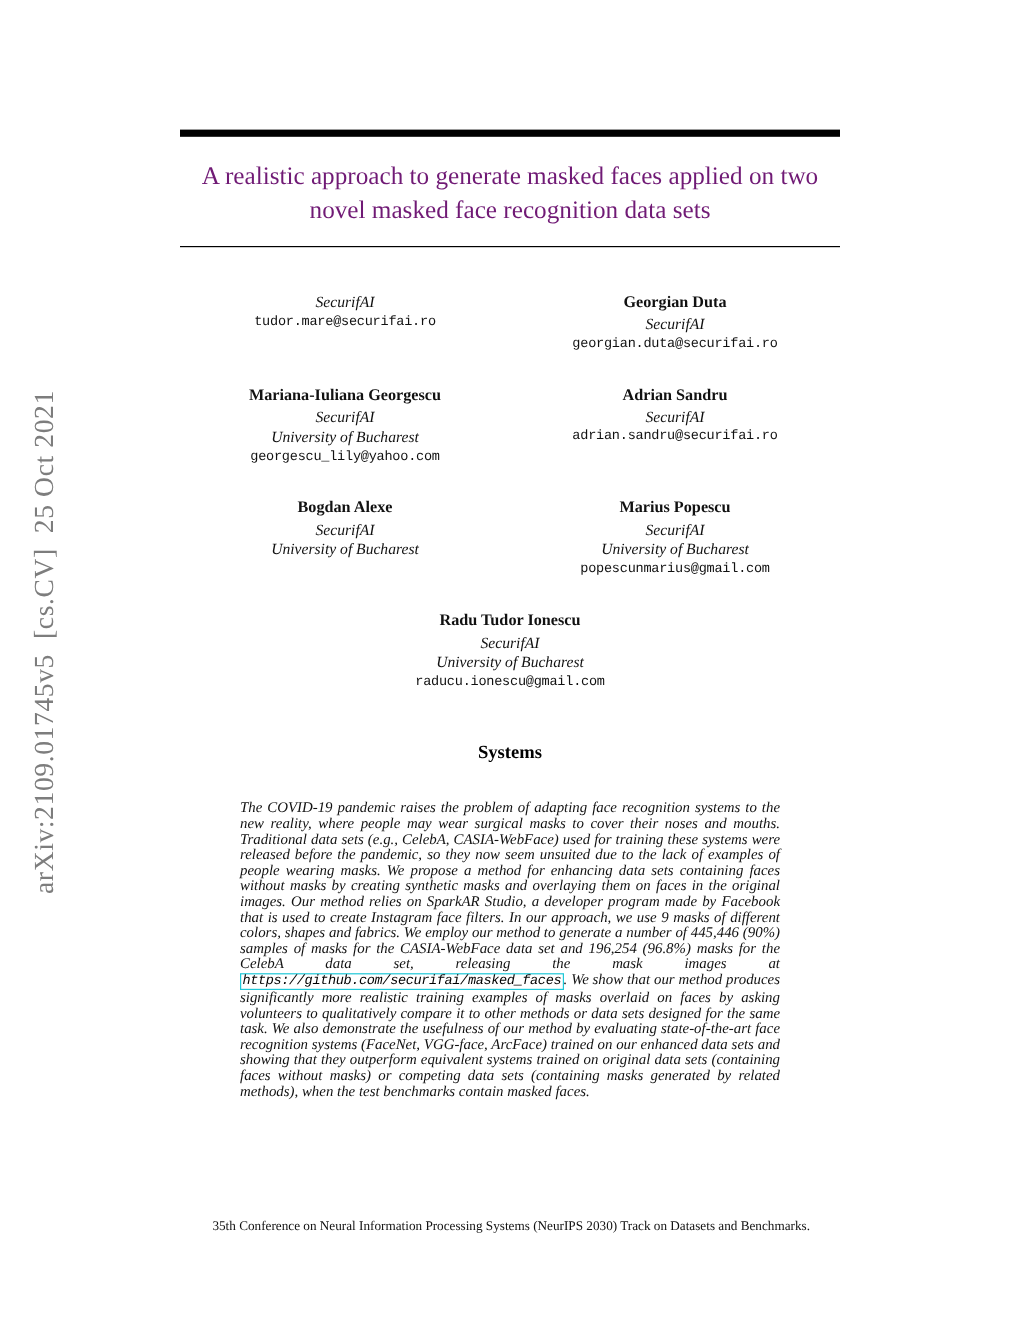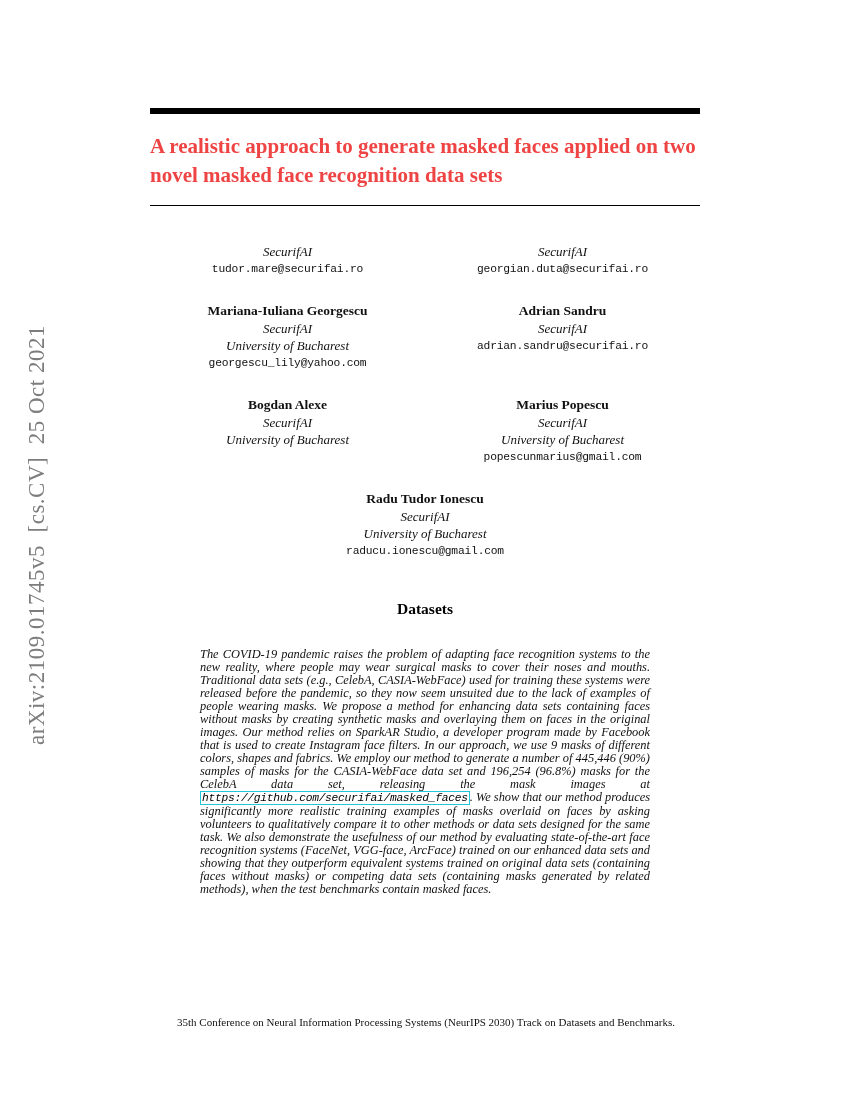--- a/index.html
+++ b/index.html
@@ -36,24 +36,24 @@
   }
   .rule-thick {
     margin-top: 108px;
     height: 6px;
     background: #000000;
   }
   .paper-title {
     margin: 18px auto 0 auto;
     max-width: 560px;
     font-size: 21px;
-    font-weight: bold;
+    font-weight: normal;
     line-height: 1.38;
-    text-align: left;
-    color: #ef4444;
+    text-align: center;
+    color: #701a75;
   }
   .rule-thin {
     margin-top: 15px;
     height: 1px;
     background: #000000;
   }
   .authors-grid {
     margin-top: 38px;
     display: grid;
     grid-template-columns: 1fr 1fr;
@@ -139,20 +139,21 @@
 
     <div class="authors-grid">
 
       <div class="author-block">
         <div class="author-line">SecurifAI</div>
         <div class="author-line"></div>
         <div class="author-email">tudor.mare@securifai.ro</div>
       </div>
 
       <div class="author-block">
+        <div class="author-name">Georgian Duta</div>
         <div class="author-line">SecurifAI</div>
         <div class="author-line"></div>
         <div class="author-email">georgian.duta@securifai.ro</div>
       </div>
 
       <div class="author-block">
         <div class="author-name">Mariana-Iuliana Georgescu</div>
         <div class="author-line">SecurifAI</div>
         <div class="author-line">University of Bucharest</div>
         <div class="author-email">georgescu_lily@yahoo.com</div>
@@ -180,21 +181,21 @@
 
     </div>
 
     <div class="author-block centered">
       <div class="author-name">Radu Tudor Ionescu</div>
       <div class="author-line">SecurifAI</div>
       <div class="author-line">University of Bucharest</div>
       <div class="author-email">raducu.ionescu@gmail.com</div>
     </div>
 
-    <h2 class="abstract-heading">Datasets</h2>
+    <h2 class="abstract-heading">Systems</h2>
 
     <p class="abstract-body"><span>The COVID-19 pandemic raises the problem of adapting face recognition systems to the new reality, where people may wear surgical masks to cover their noses and mouths. Traditional data sets (e.g., CelebA, CASIA-WebFace) used for training these systems were released before the pandemic, so they now seem unsuited due to the lack of examples of people wearing masks. We propose a method for enhancing data sets containing faces without masks by creating synthetic masks and overlaying them on faces in the original images. Our method relies on SparkAR Studio, a developer program made by Facebook that is used to create Instagram face filters. In our approach, we use 9 masks of different colors, shapes and fabrics. We employ our method to generate a number of 445,446 (90%) samples of masks for the CASIA-WebFace data set and 196,254 (96.8%) masks for the CelebA data set, releasing the mask images at </span><a href="#" class="link-box">https://github.com/securifai/masked_faces</a><span>. We show that our method produces significantly more realistic training examples of masks overlaid on faces by asking volunteers to qualitatively compare it to other methods or data sets designed for the same task. We also demonstrate the usefulness of our method by evaluating state-of-the-art face recognition systems (FaceNet, VGG-face, ArcFace) trained on our enhanced data sets and showing that they outperform equivalent systems trained on original data sets (containing faces without masks) or competing data sets (containing masks generated by related methods), when the test benchmarks contain masked faces.</span></p>
 
   </div>
 
   <div class="footer-note">35th Conference on Neural Information Processing Systems (NeurIPS 2030) Track on Datasets and Benchmarks.</div>
 
 </div>
 
 </body></html>

